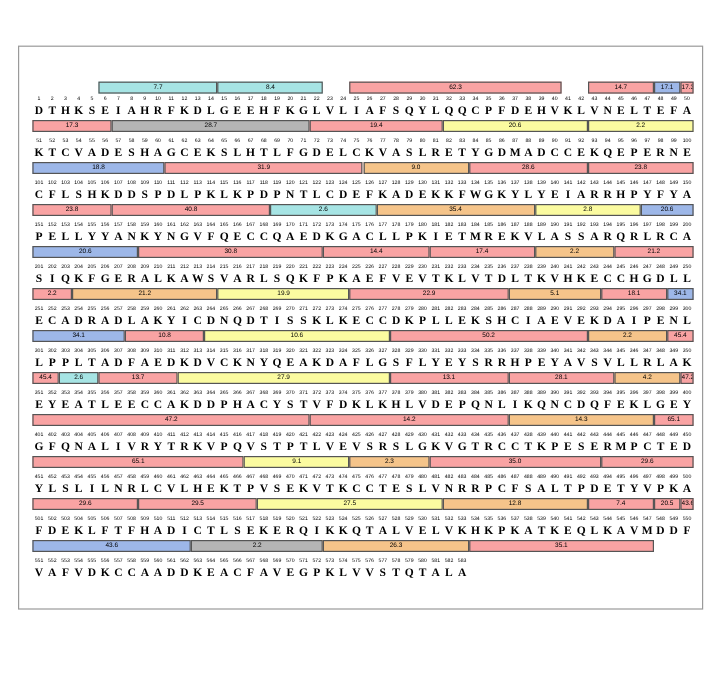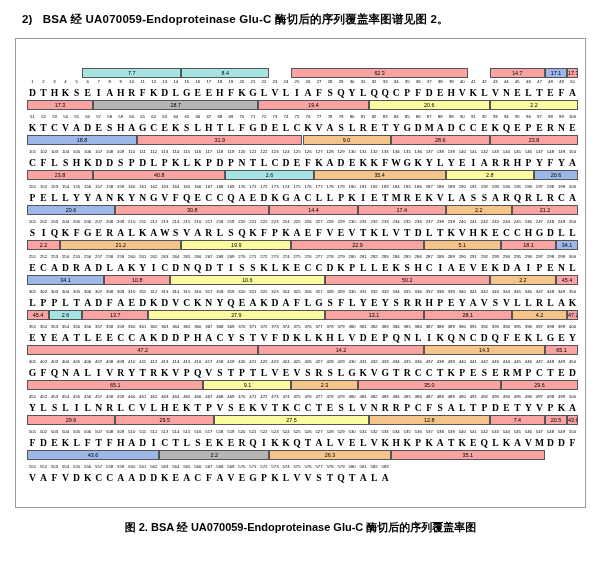--- a/index.html
+++ b/index.html
@@ -98,23 +98,20 @@
     text-align:center;
     font-size:11px;
     font-weight:bold;
   }
 </style>
 </head>
 <body>
 
 <div class="page">
 
-  <div class="heading">
-    <span class="num">2)</span><span>BSA 经 UA070059-Endoproteinase Glu-C 酶切后的序列覆盖率图谱见图 2。</span>
-  </div>
 
   <div class="figbox">
     <div class="seqwrap" id="seqwrap">
         <div class="block">
           <div class="barrow">
             <div class="bar" style="left: 55.1px; width: 99.18px; background: rgb(166, 228, 228); border-color: rgb(85, 85, 85);">7.7</div>
             <div class="bar" style="left: 154.28px; width: 88.16px; background: rgb(166, 228, 228); border-color: rgb(85, 85, 85);">8.4</div>
             <div class="bar" style="left: 264.48px; width: 176.32px; background: rgb(249, 163, 163); border-color: rgb(85, 85, 85);">62.3</div>
             <div class="bar" style="left: 462.84px; width: 55.1px; background: rgb(249, 163, 163); border-color: rgb(85, 85, 85);">14.7</div>
             <div class="bar" style="left: 517.94px; width: 22.04px; background: rgb(157, 183, 232); border-color: rgb(85, 85, 85);">17.1</div>
@@ -1438,15 +1435,14 @@
             <span style="left: 314.07px;">Q</span>
             <span style="left: 325.09px;">T</span>
             <span style="left: 336.11px;">A</span>
             <span style="left: 347.13px;">L</span>
             <span style="left: 358.15px;">A</span>
           </div>
         </div>
       </div>
   </div>
 
-  <div class="caption">图 2. BSA 经 UA070059-Endoproteinase Glu-C 酶切后的序列覆盖率图</div>
 
 </div>
 
 </body></html>

